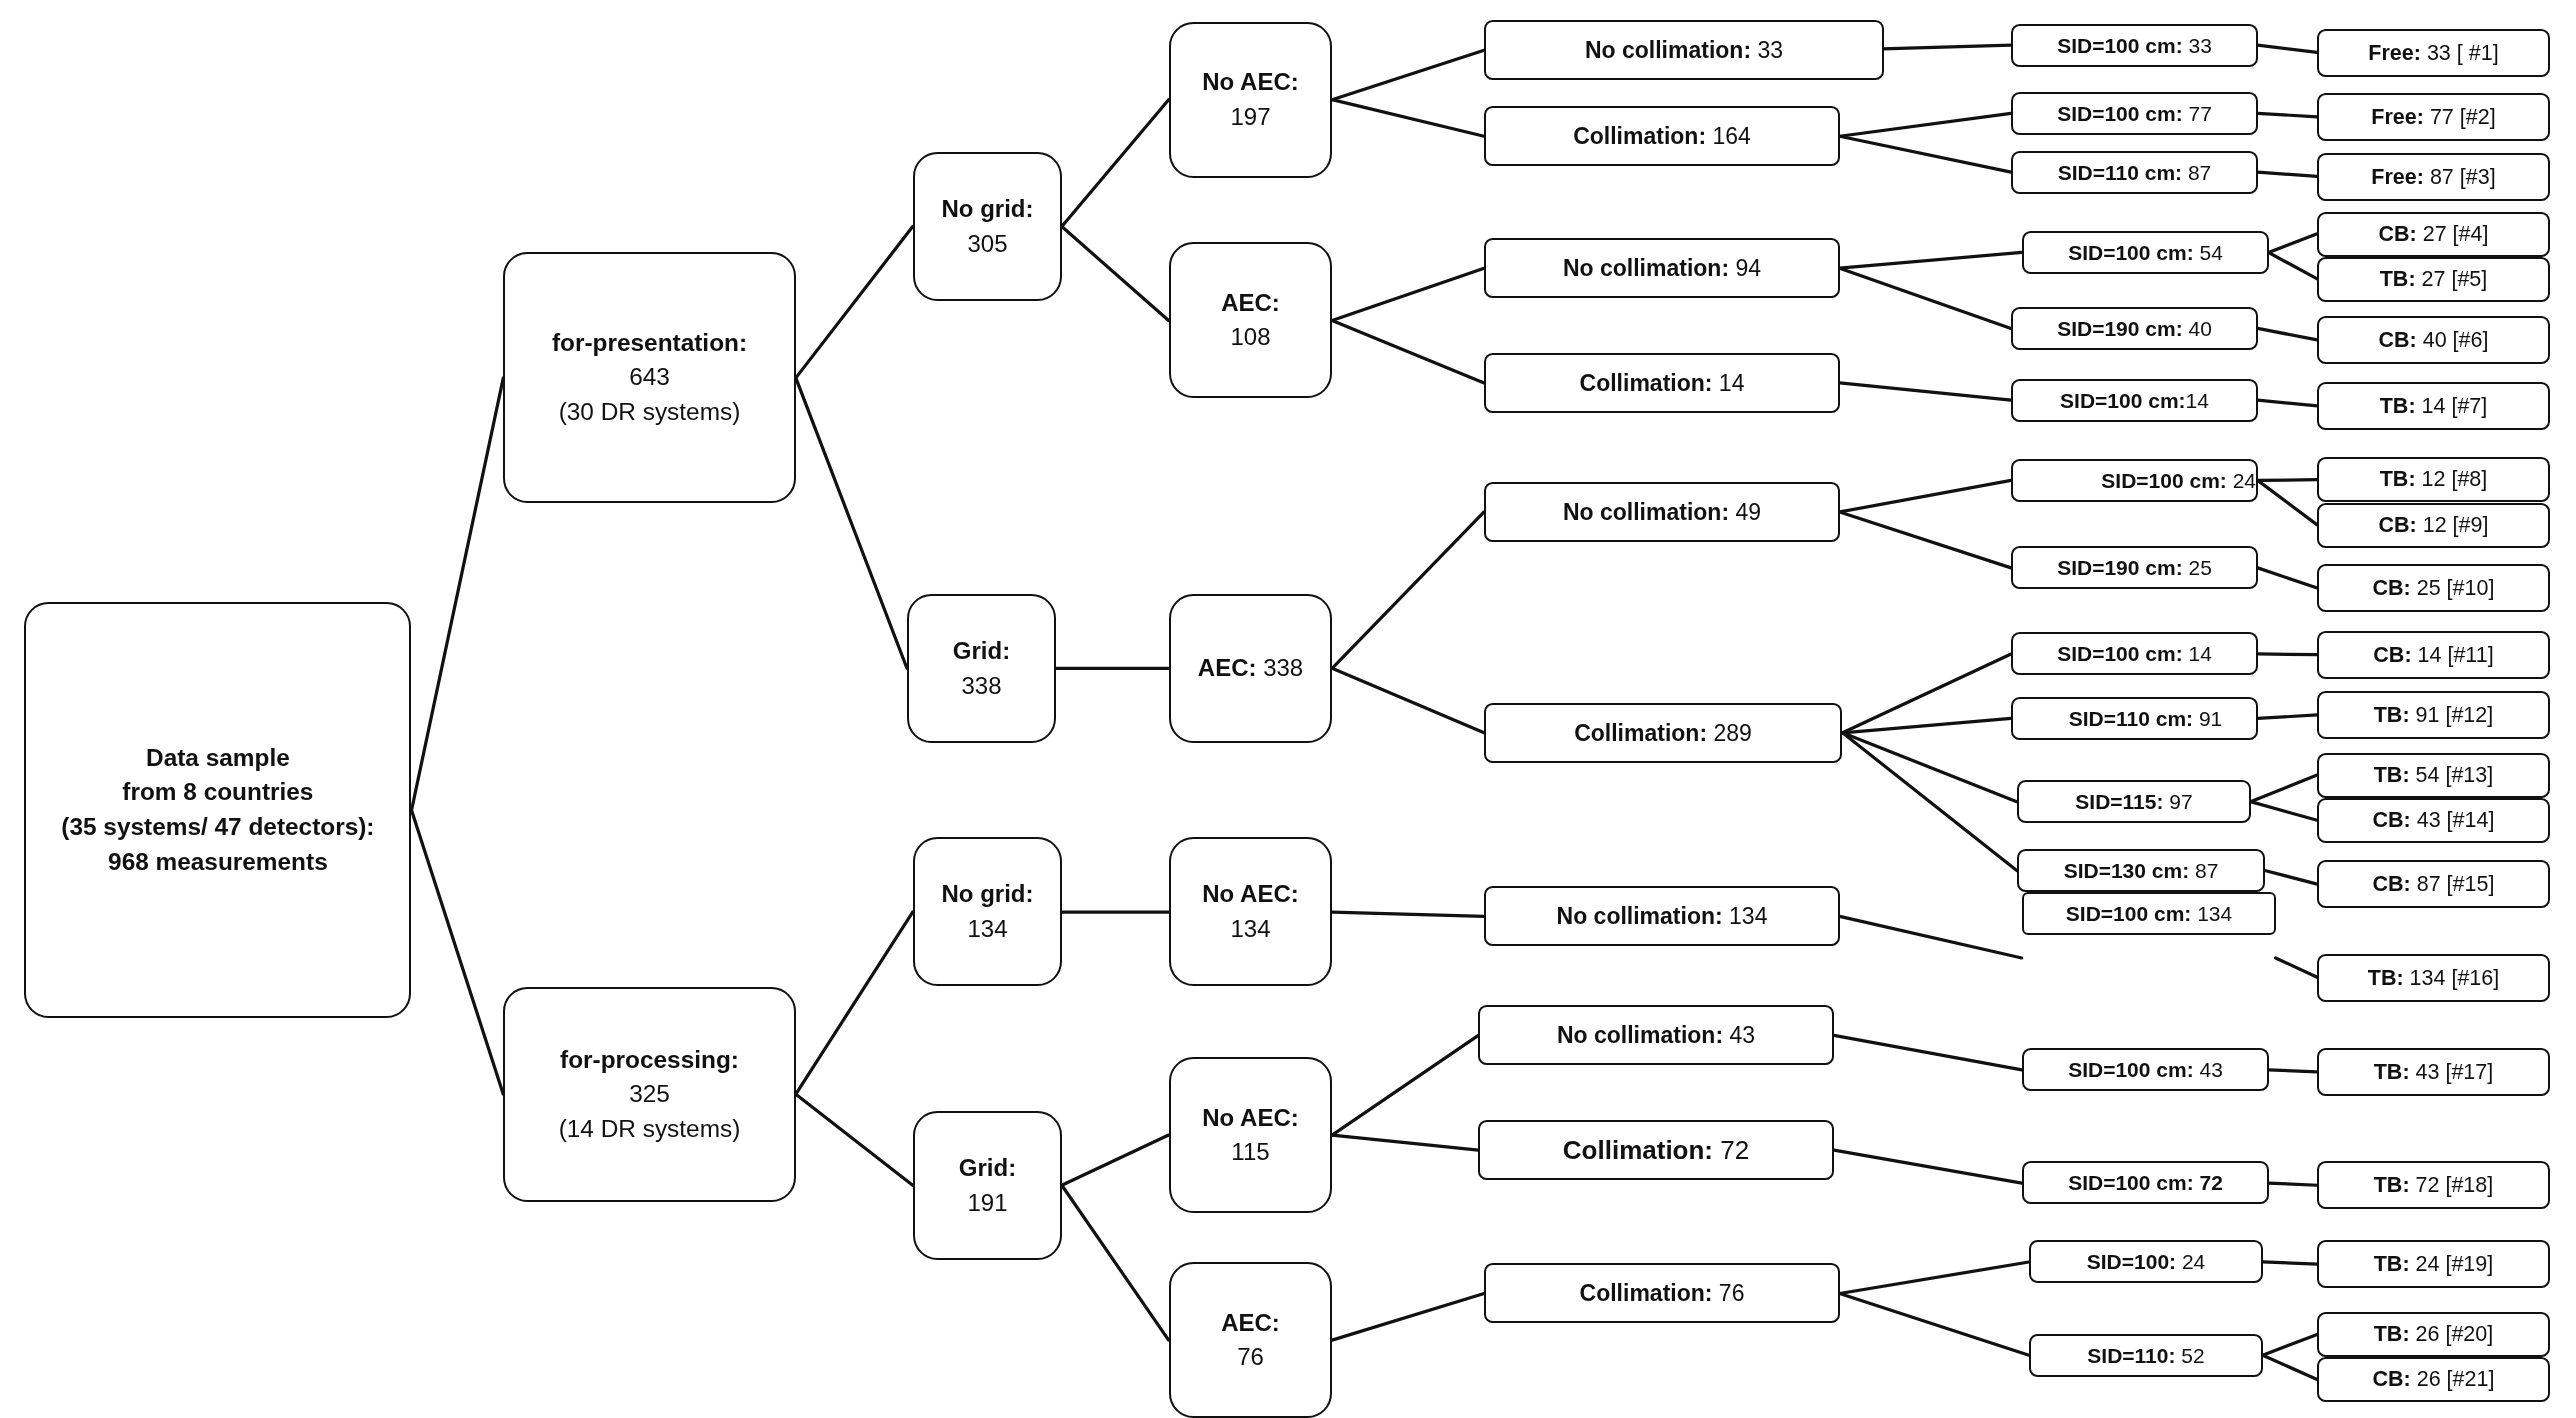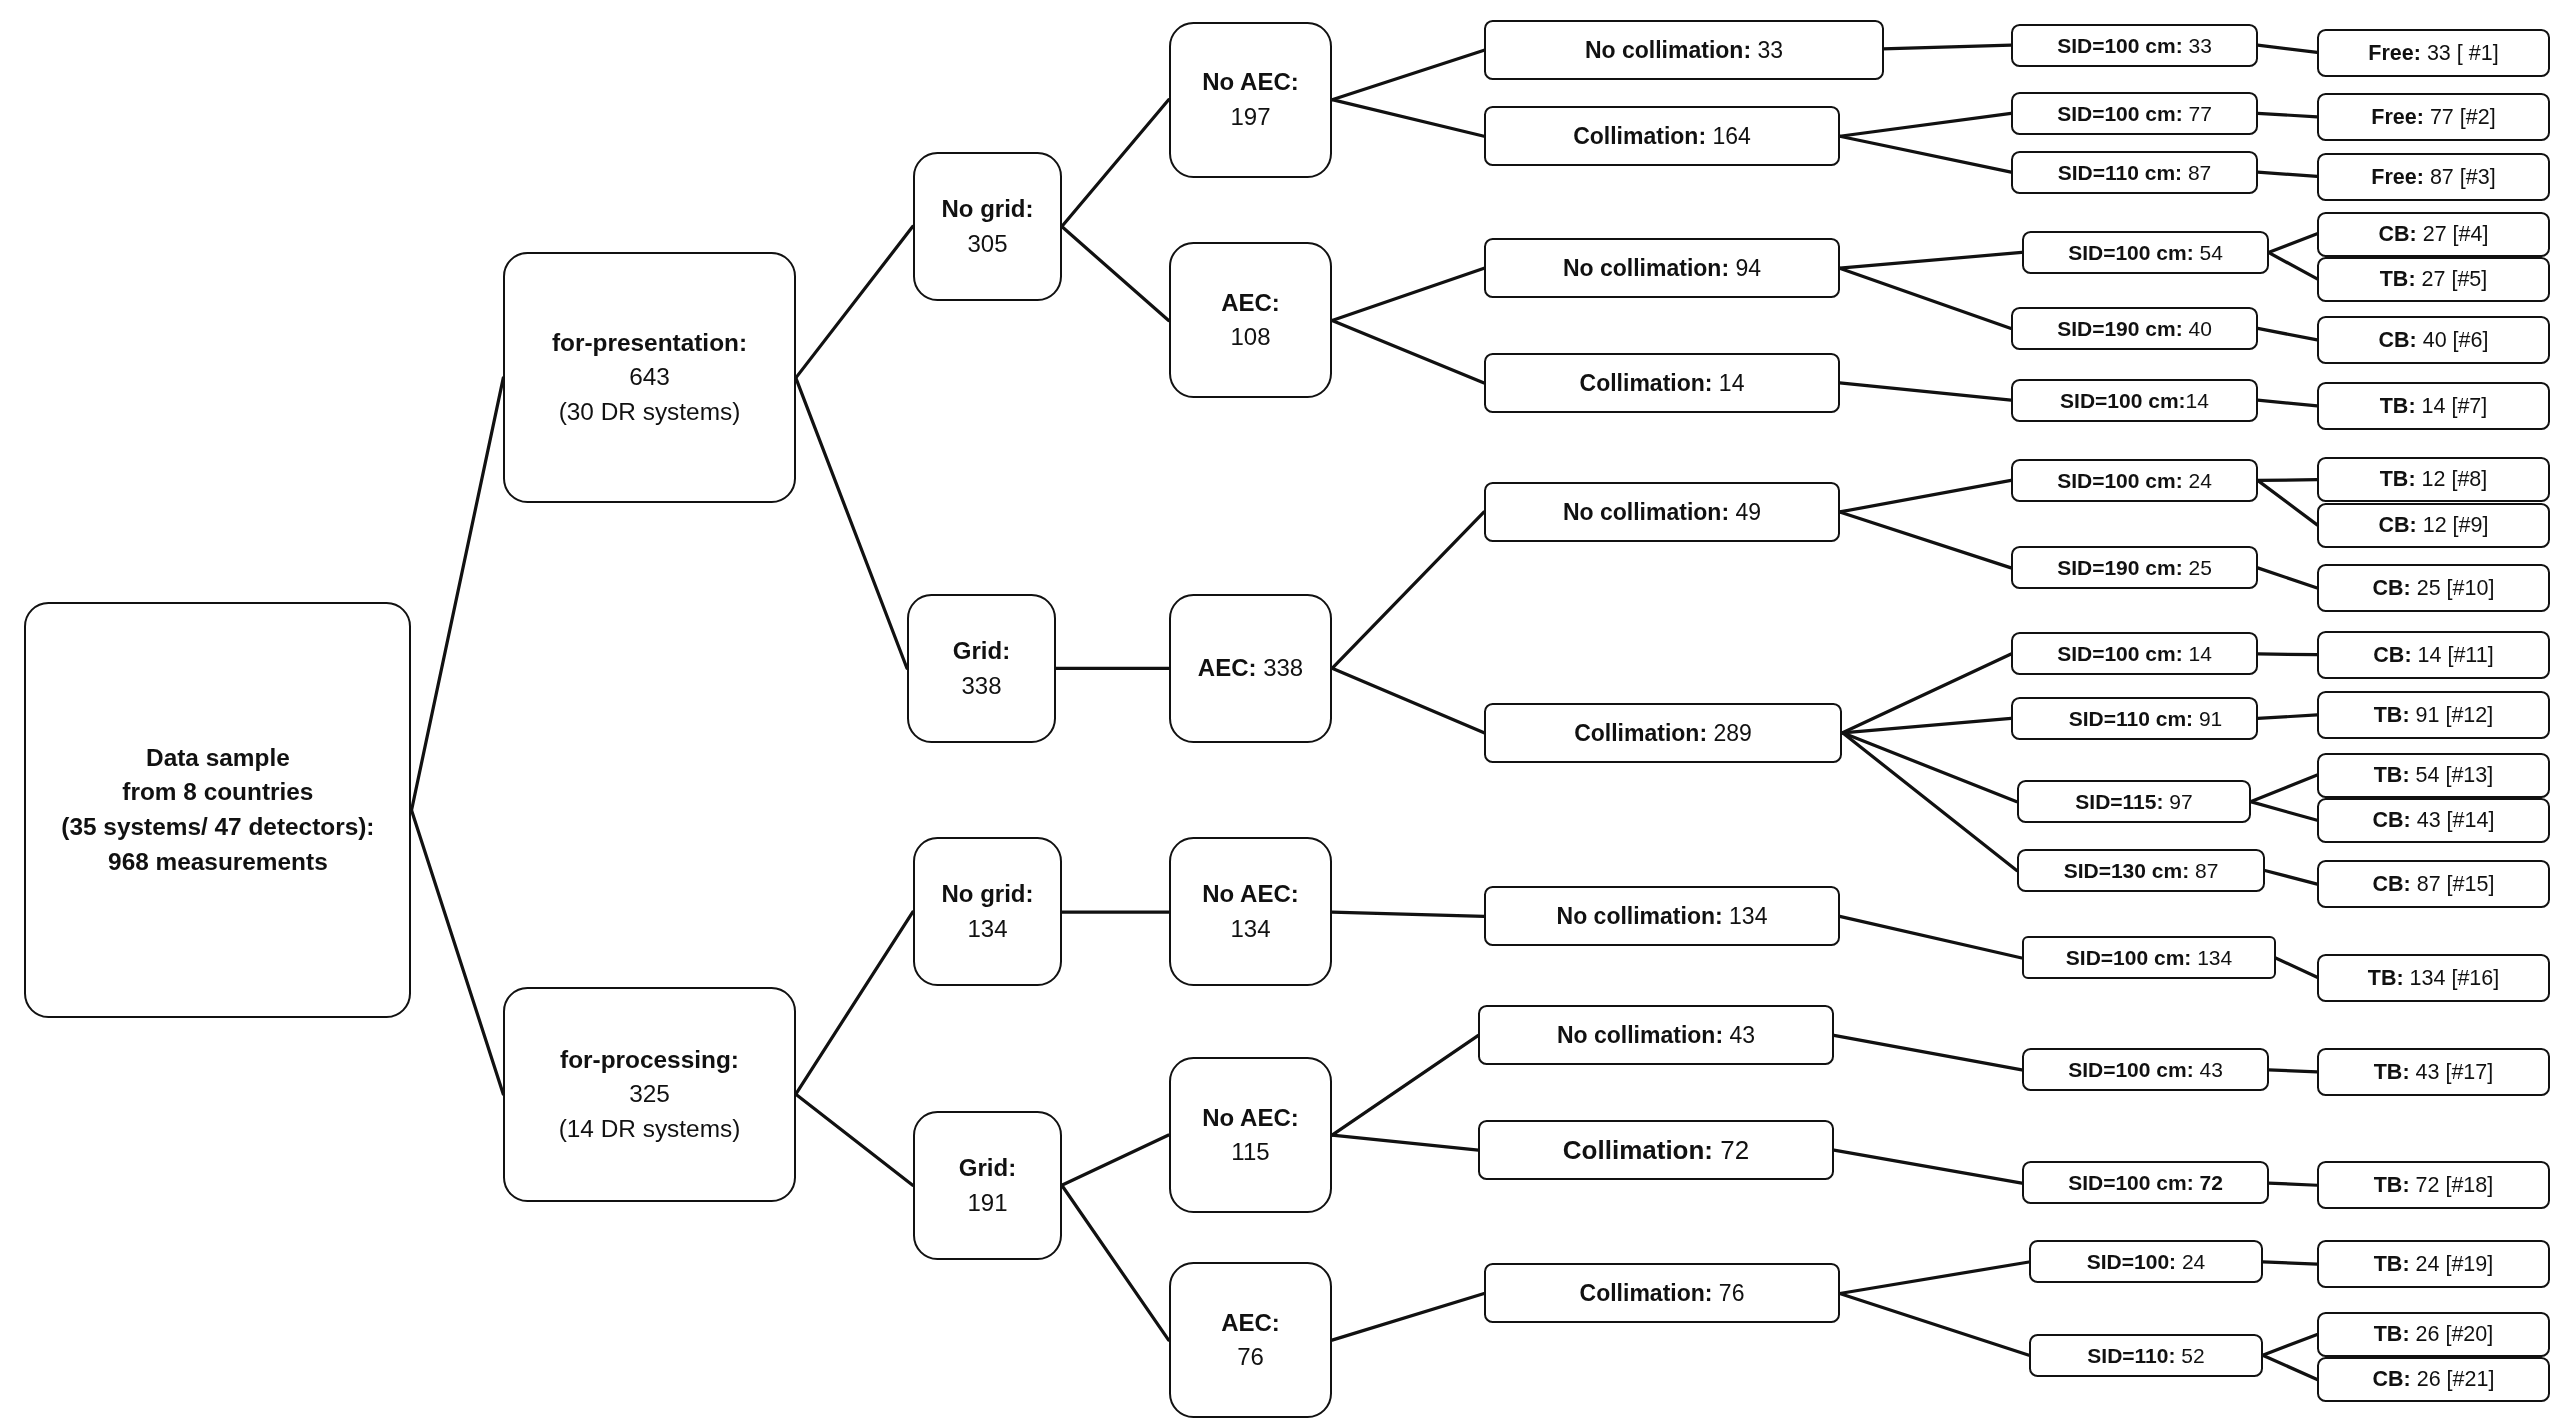--- a/index.html
+++ b/index.html
@@ -179,39 +179,39 @@
       </div>
       <div class="node sm" style="left: 2022px; top: 231px; width: 247px; height: 43px; font-size: 21px;">
         <span class="ln"><span class="b">SID=100 cm: </span><span class="r">54</span></span>
       </div>
       <div class="node sm" style="left: 2011px; top: 307px; width: 247px; height: 43px; font-size: 21px;">
         <span class="ln"><span class="b">SID=190 cm: </span><span class="r">40</span></span>
       </div>
       <div class="node sm" style="left: 2011px; top: 379px; width: 247px; height: 43px; font-size: 21px;">
         <span class="ln"><span class="b">SID=100 cm:</span><span class="r">14</span></span>
       </div>
-      <div class="node sm" style="left: 2011px; top: 459px; width: 247px; height: 43px; font-size: 21px;">
+      <div class="node sm" style="left: 2011px; top: 459px; width: 247px; height: 43px; font-size: 21px; align-items: flex-end;">
         <span class="ln"><span class="b">SID=100 cm: </span><span class="r">24</span></span>
       </div>
       <div class="node sm" style="left: 2011px; top: 546px; width: 247px; height: 43px; font-size: 21px;">
         <span class="ln"><span class="b">SID=190 cm: </span><span class="r">25</span></span>
       </div>
       <div class="node sm" style="left: 2011px; top: 632px; width: 247px; height: 43px; font-size: 21px;">
         <span class="ln"><span class="b">SID=100 cm: </span><span class="r">14</span></span>
       </div>
       <div class="node sm" style="left: 2011px; top: 697px; width: 247px; height: 43px; font-size: 21px; padding-left: 22px;">
         <span class="ln"><span class="b">SID=110 cm: </span><span class="r">91</span></span>
       </div>
       <div class="node sm" style="left: 2017px; top: 780px; width: 234px; height: 43px; font-size: 21px;">
         <span class="ln"><span class="b">SID=115: </span><span class="r">97</span></span>
       </div>
       <div class="node sm" style="left: 2017px; top: 849px; width: 248px; height: 43px; font-size: 21px;">
         <span class="ln"><span class="b">SID=130 cm: </span><span class="r">87</span></span>
       </div>
-      <div class="node sm" style="left: 2022px; top: 936px; width: 254px; height: 43px; font-size: 21px; border-radius: 6px;">
+      <div class="node sm" style="left: 2022px; top: 892px; width: 254px; height: 43px; font-size: 21px; border-radius: 6px;">
         <span class="ln"><span class="b">SID=100 cm: </span><span class="r">134</span></span>
       </div>
       <div class="node sm" style="left: 2022px; top: 1048px; width: 247px; height: 43px; font-size: 21px;">
         <span class="ln"><span class="b">SID=100 cm: </span><span class="r">43</span></span>
       </div>
       <div class="node sm" style="left: 2022px; top: 1161px; width: 247px; height: 43px; font-size: 21px;">
         <span class="ln b">SID=100 cm: 72</span>
       </div>
       <div class="node sm" style="left: 2029px; top: 1240px; width: 234px; height: 43px; font-size: 21px;">
         <span class="ln"><span class="b">SID=100: </span><span class="r">24</span></span>

